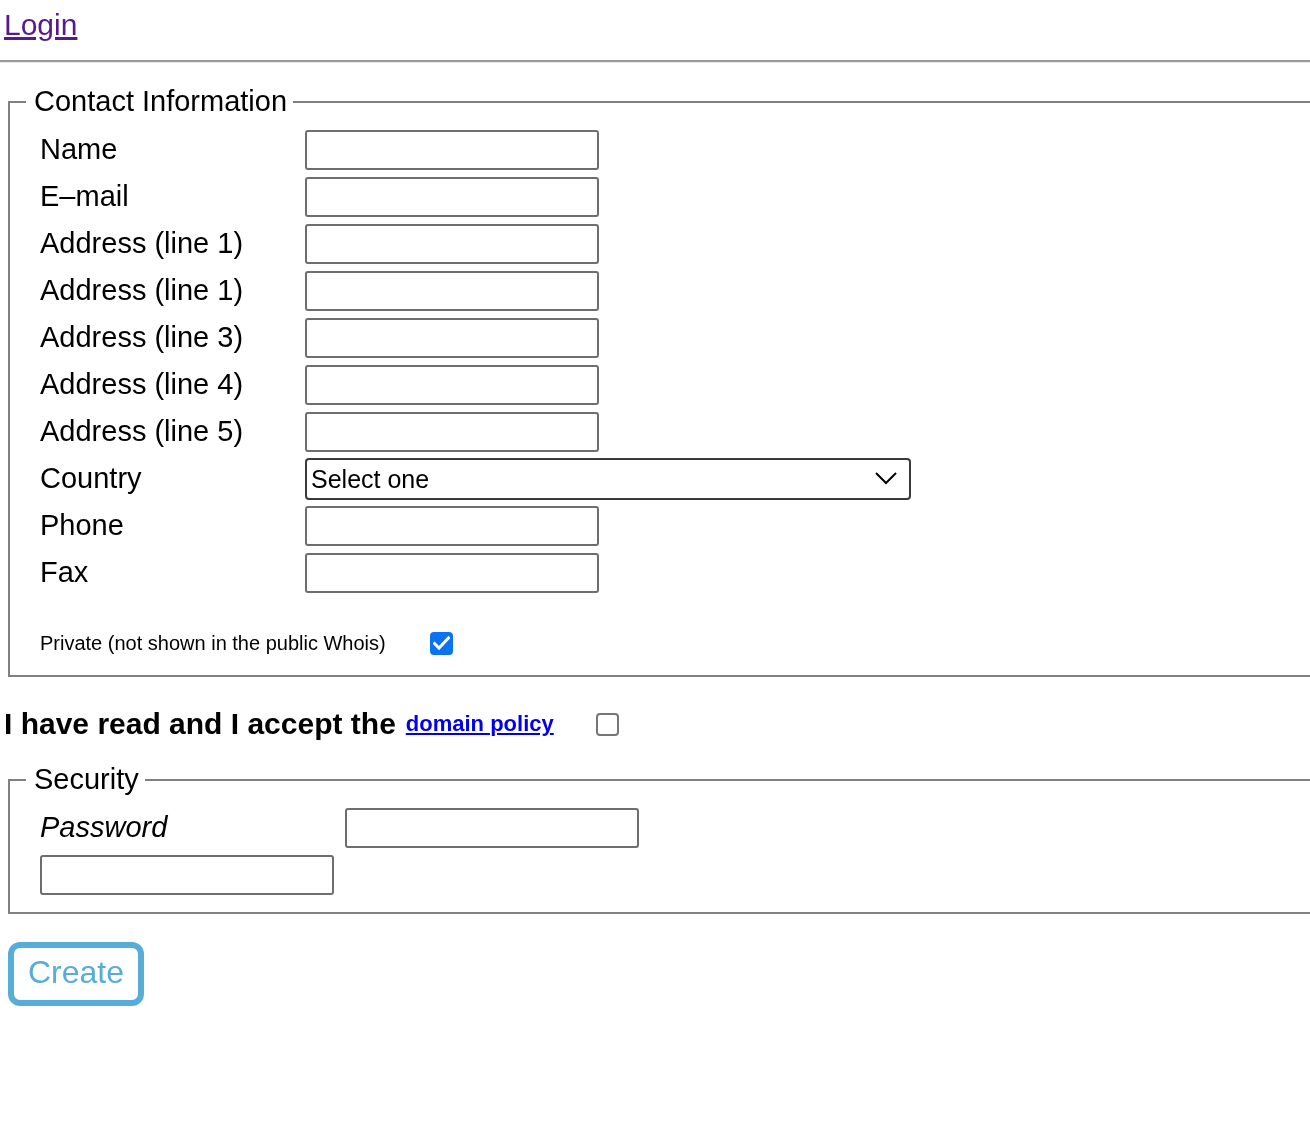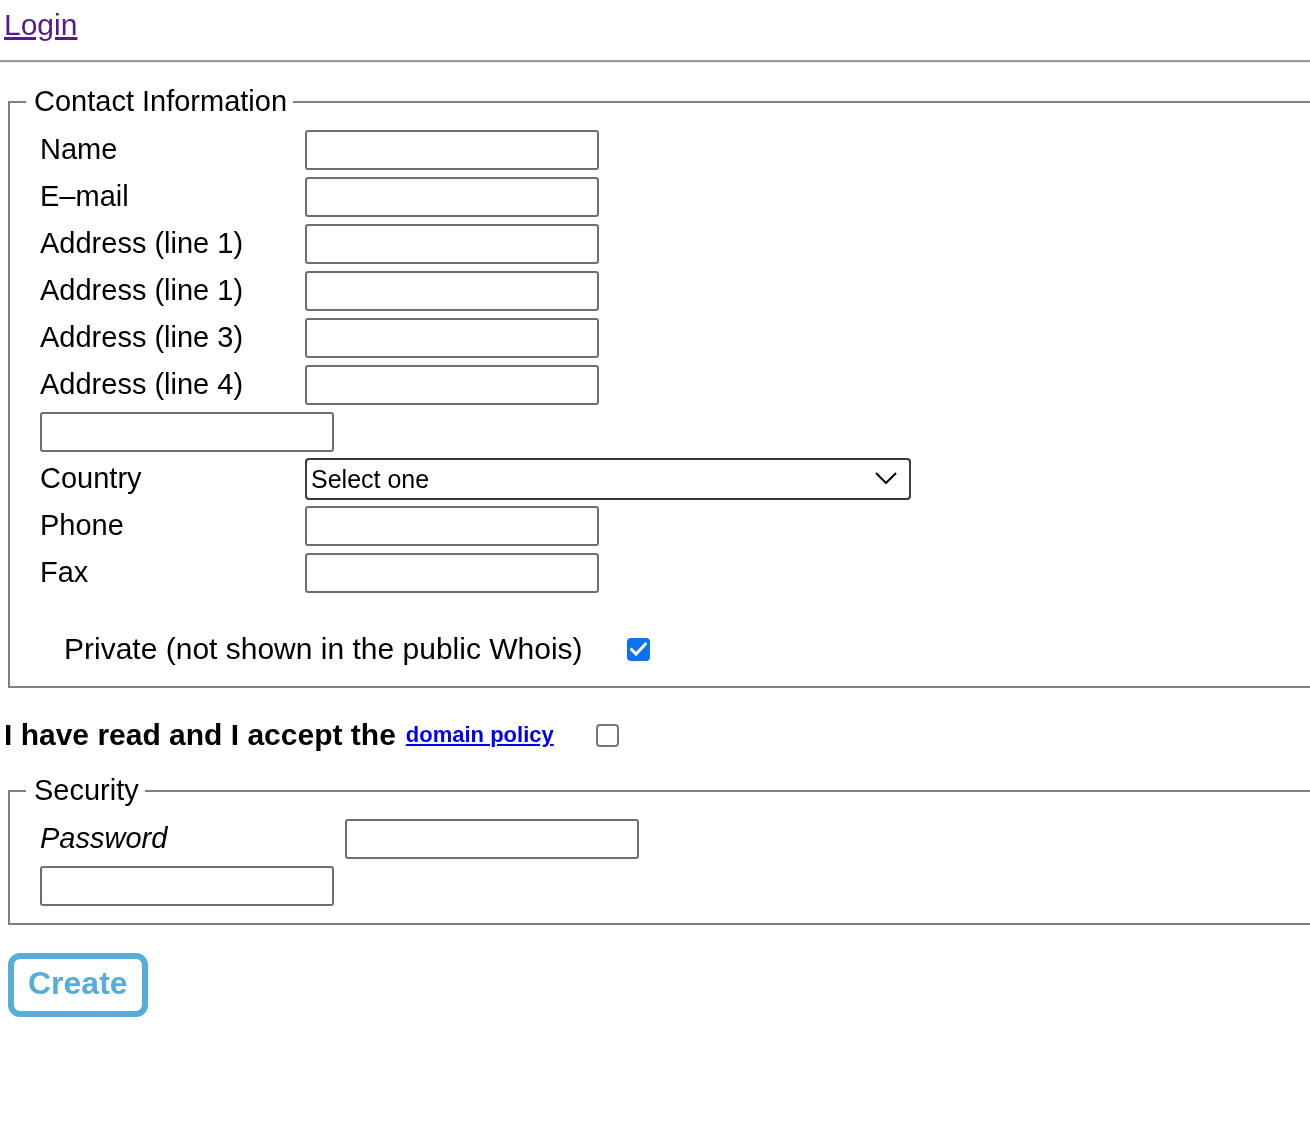--- a/index.html
+++ b/index.html
@@ -111,23 +111,22 @@
     line-height: 0;
   }
 
   
   .private-row {
     display: flex;
     align-items: center;
     padding: 36px 0 6px 30px;
   }
   .private-row .ptext {
-    font-size: 30px;
+    font-size: 20px;
     white-space: nowrap;
-    margin-left: 24px;
   }
   .private-row .cb-slot {
     margin-left: 44px;
     display: flex;
     align-items: center;
   }
 
   
   .cb {
     width: 23px;
@@ -176,21 +175,21 @@
     align-items: center;
   }
 
   
   .btn-wrap {
     padding: 28px 0 0 8px;
   }
   button.create {
     font-family: "Liberation Sans", sans-serif;
     font-size: 32px;
-    font-weight: bold;
+    font-weight: normal;
     color: #58ADD8;
     background: #ffffff;
     border: 6px solid #58ADD8;
     border-radius: 12px;
     padding: 8px 14px 10px 14px;
     cursor: pointer;
     line-height: 1.05;
   }
 </style>
 </head>
@@ -231,20 +230,21 @@
       <span class="lbl">Address (line 3)</span>
       <input class="txt" type="text" value="" style="">
     </div>
 
     <div class="row">
       <span class="lbl">Address (line 4)</span>
       <input class="txt" type="text" value="" style="">
     </div>
 
     <div class="row">
+      <span class="lbl">Address (line 5)</span>
       <input class="txt" type="text" value="" style="">
     </div>
 
     <div class="row">
       <span class="lbl">Country</span>
       <span class="sel-wrap">
         <select class="sel">
           <option>Select one</option>
         </select>
         <span class="chev">

